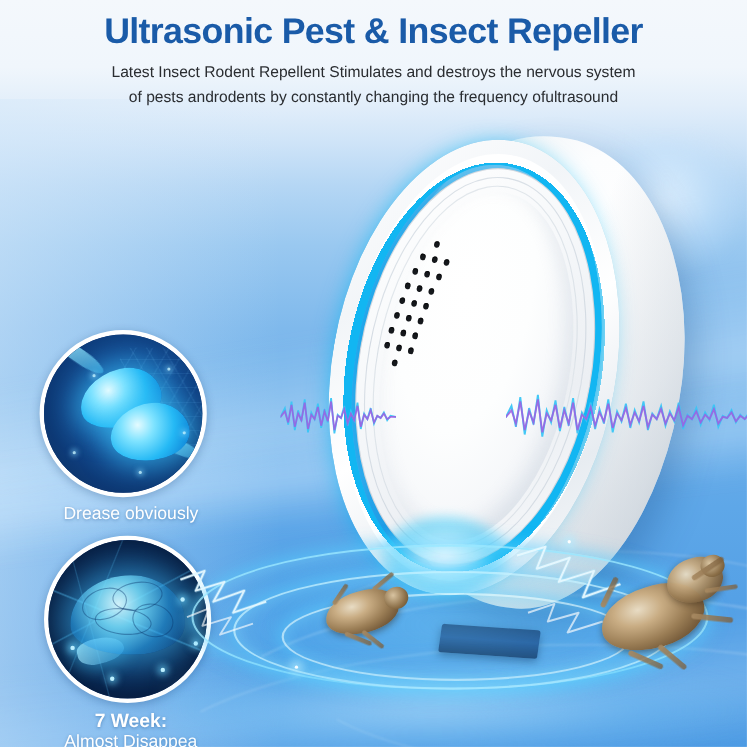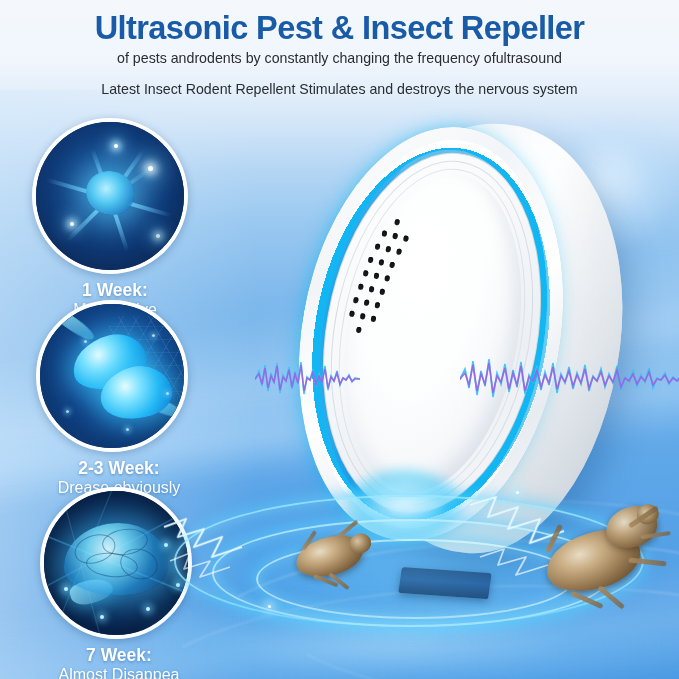--- a/index.html
+++ b/index.html
@@ -389,68 +389,44 @@
   <div class="bg-glow-blob"></div>
   <div class="bg-streak streak-a"></div>
   <div class="bg-streak streak-b"></div>
   <div class="bg-streak streak-c"></div>
   <div class="floor-arc arc-1"></div>
   <div class="floor-arc arc-2"></div>
   <div class="floor-arc arc-3"></div>
 
   <div class="header">
     <div class="title">Ultrasonic Pest &amp; Insect Repeller</div>
+    <div class="subtitle">Latest Insect Rodent Repellent Stimulates and destroys the nervous system</div>
     <div class="subtitle" style="margin-top:1px;">of pests androdents by constantly changing the frequency ofultrasound</div>
-    <div class="subtitle">Latest Insect Rodent Repellent Stimulates and destroys the nervous system</div>
   </div>
 
   <div class="callouts">
 
-    <div class="callout callout-1">
-      <div class="circle-wrap circle-1">
-        <div class="circle-img">
-          <div class="neuron-bg"></div>
-          <div class="dendrite" style="transform:rotate(16deg);"></div>
-          <div class="dendrite" style="transform:rotate(72deg);  width:56px;"></div>
-          <div class="dendrite" style="transform:rotate(135deg); width:60px;"></div>
-          <div class="dendrite" style="transform:rotate(196deg); width:66px;"></div>
-          <div class="dendrite" style="transform:rotate(250deg); width:52px;"></div>
-          <div class="dendrite" style="transform:rotate(305deg); width:58px;"></div>
-          <div class="dendrite" style="transform:rotate(-36deg); width:48px; opacity:.7;"></div>
-          <div class="neuron-body"></div>
-          <div class="sparkle big" style="left:112px; top:44px;"></div>
-          <div class="sparkle" style="left:34px;  top:100px;"></div>
-          <div class="sparkle" style="left:78px;  top:22px;"></div>
-          <div class="sparkle" style="left:120px; top:112px; opacity:.8;"></div>
-        </div>
-      </div>
-      <div class="callout-label">
-        <span class="label-top">1 Week:</span>
-        <span class="label-sub">More Active</span>
-      </div>
-    </div>
 
     <div class="callout callout-2">
       <div class="circle-wrap circle-2">
         <div class="circle-img">
           <div class="syn-bg"></div>
           <div class="syn-hex"></div>
           <div class="syn-tail syn-t1"></div>
           <div class="syn-tail syn-t2"></div>
           <div class="syn-bulb syn-b1"></div>
           <div class="syn-bulb syn-b2"></div>
           <div class="syn-dot" style="left:26px; top:106px;"></div>
           <div class="syn-dot" style="left:112px; top:30px;"></div>
           <div class="syn-dot" style="left:86px;  top:124px;"></div>
           <div class="syn-dot" style="left:126px; top:88px;"></div>
           <div class="syn-dot" style="left:44px;  top:36px;"></div>
         </div>
       </div>
       <div class="callout-label">
-        <span class="label-top">2-3 Week:</span>
         <span class="label-sub">Drease obviously</span>
       </div>
     </div>
 
     <div class="callout callout-3">
       <div class="circle-wrap circle-3">
         <div class="circle-img">
           <div class="brain-bg"></div>
           <div class="brain-net"></div>
           <div class="brain-stem"></div>

